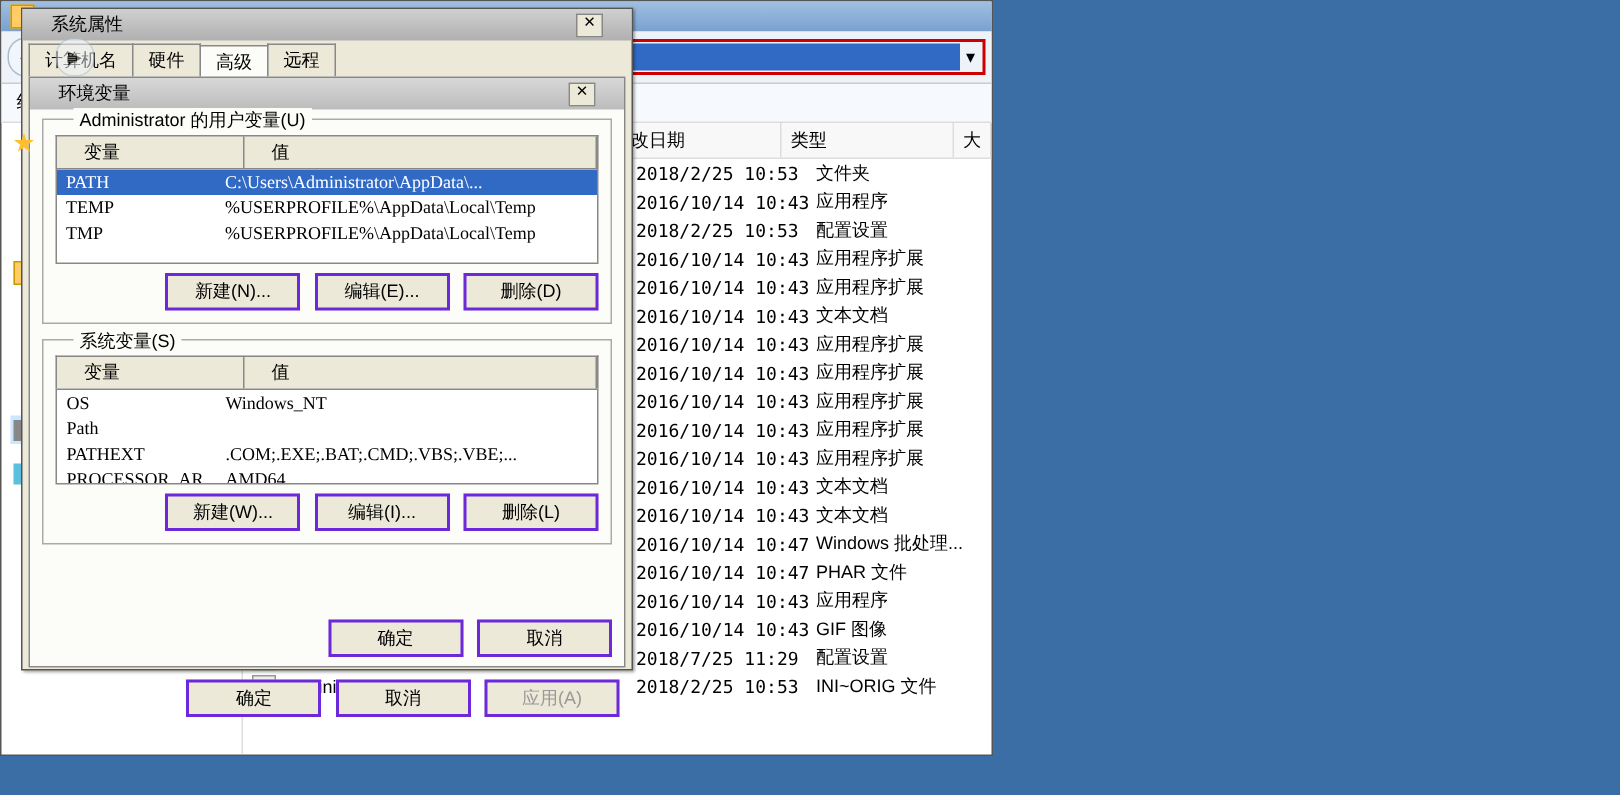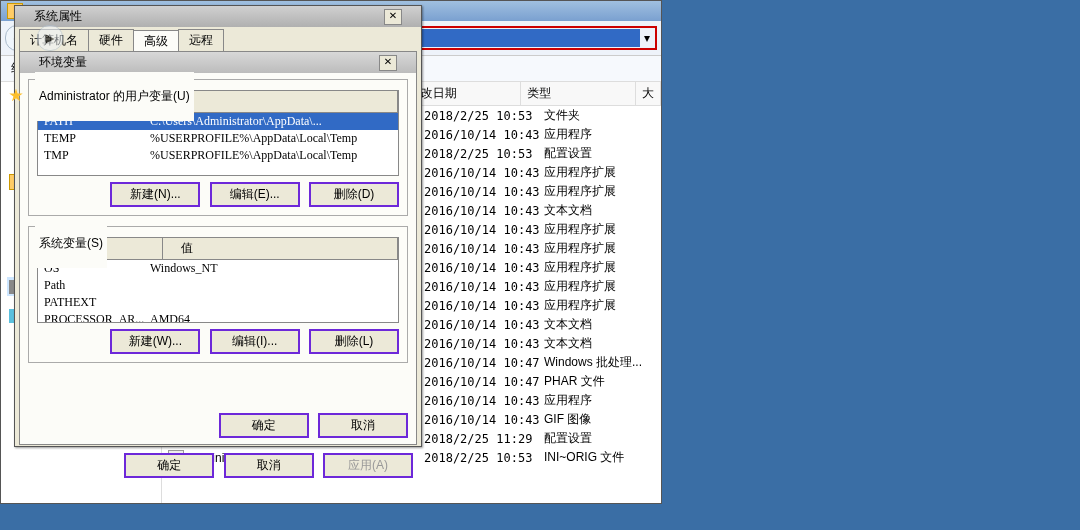--- a/index.html
+++ b/index.html
@@ -7,21 +7,21 @@
 .titlebar{background:linear-gradient(#a0c0e0,#7aa0d0);color:#000;padding:2px 19px;display:flex;align-items:center;gap:4px}
 .titlebar .t-text{flex:1}
 .titlebar .t-btn{width:16px;height:14px;background:#ece9d8;border:1px solid #888;font-size:10px;text-align:center;line-height:12px;cursor:pointer}
 .sysprop{left:14px;top:5px;width:406px;height:440px}
 .sysprop .titlebar{background:linear-gradient(#d0d0d0,#b0b0b0)}
 .tabs{display:flex;padding:2px 4px 0 4px}
 .tab{padding:2px 10px;border:1px solid #888;border-bottom:none;background:#ece9d8;margin-right:-1px;cursor:pointer}
 .tab.active{background:#fcfcf8;position:relative;top:1px}
 .tabbody{border:1px solid #888;background:#fcfcf8;margin:0 4px 4px 4px;padding:6px;height:380px;position:relative}
 .groupbox{border:1px solid #aaa;margin:4px 2px 10px 2px;padding:10px 8px 8px 8px;position:relative}
-.groupbox .legend{position:absolute;top:-8px;left:6px;background:#fcfcf8;padding:16px 4px}
+.groupbox .legend{position:absolute;top:-8px;left:20px;background:#fcfcf8;padding:0 4px}
 .varhdr{display:flex;background:#ece9d8;border:1px solid #888;border-bottom:none}
 .varhdr div{padding:2px 18px;border-right:1px solid #888}
 .varhdr .col1{width:88px}
 .varhdr .col2{flex:1}
 .varlist{border:1px solid #888;background:#fff;height:62px;overflow:auto;font-family:Liberation Serif, serif}
 .varrow{display:flex}
 .varrow.sel{background:#316ac5;color:#fff}
 .varrow .c1{width:94px;padding:1px 6px}
 .varrow .c2{flex:1;padding:1px 6px;white-space:nowrap;overflow:hidden}
 .btnrow{text-align:right;margin-top:6px}
@@ -127,20 +127,21 @@
       <div class="varlist" id="svlist">
           <div class="varrow">
             <div class="c1">OS</div>
             <div class="c2">Windows_NT</div>
           </div>
           <div class="varrow">
             <div class="c1">Path</div>
           </div>
           <div class="varrow">
             <div class="c1">PATHEXT</div>
+            <div class="c2">.COM;.EXE;.BAT;.CMD;.VBS;.VBE;...</div>
           </div>
           <div class="varrow">
             <div class="c1">PROCESSOR_AR...</div>
             <div class="c2">AMD64</div>
           </div>
         </div>
       <div class="btnrow">
         <span class="btn">新建(W)...</span>
         <span class="btn">编辑(I)...</span>
         <span class="btn">删除(L)</span>
@@ -376,21 +377,21 @@
               <span>php</span>
             </div>
             <div class="fd">2016/10/14 10:43</div>
             <div class="ft">GIF 图像</div>
           </div>
           <div class="frow">
             <div class="fn">
               <span class="ic g"></span>
               <span>php</span>
             </div>
-            <div class="fd">2018/2/25 11:29</div>
+            <div class="fd">2018/7/25 11:29</div>
             <div class="ft">配置设置</div>
           </div>
           <div class="frow">
             <div class="fn">
               <span class="ic g"></span>
               <span>php.ini~orig</span>
             </div>
             <div class="fd">2018/2/25 10:53</div>
             <div class="ft">INI~ORIG 文件</div>
           </div>

